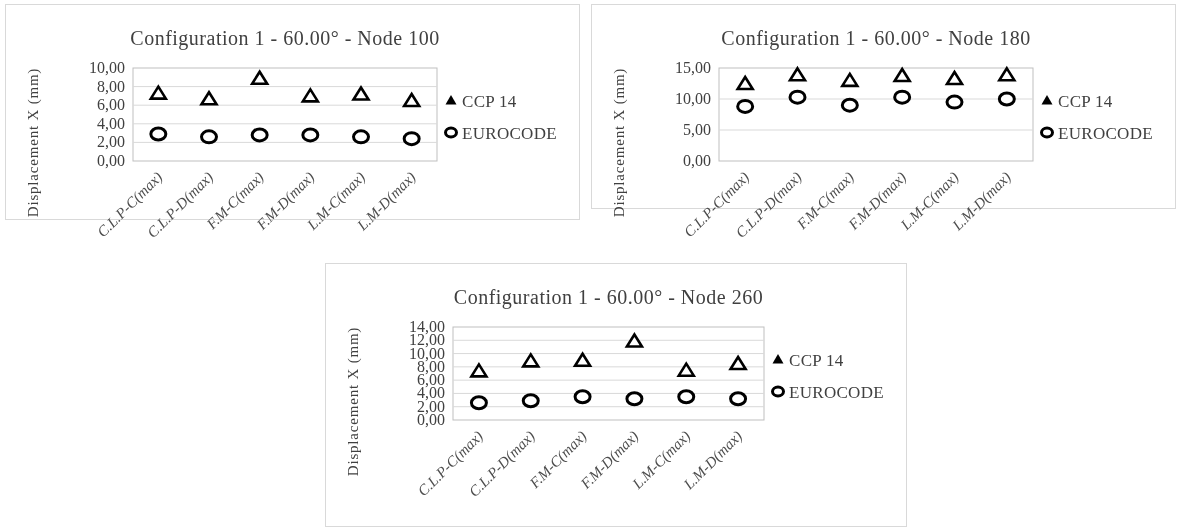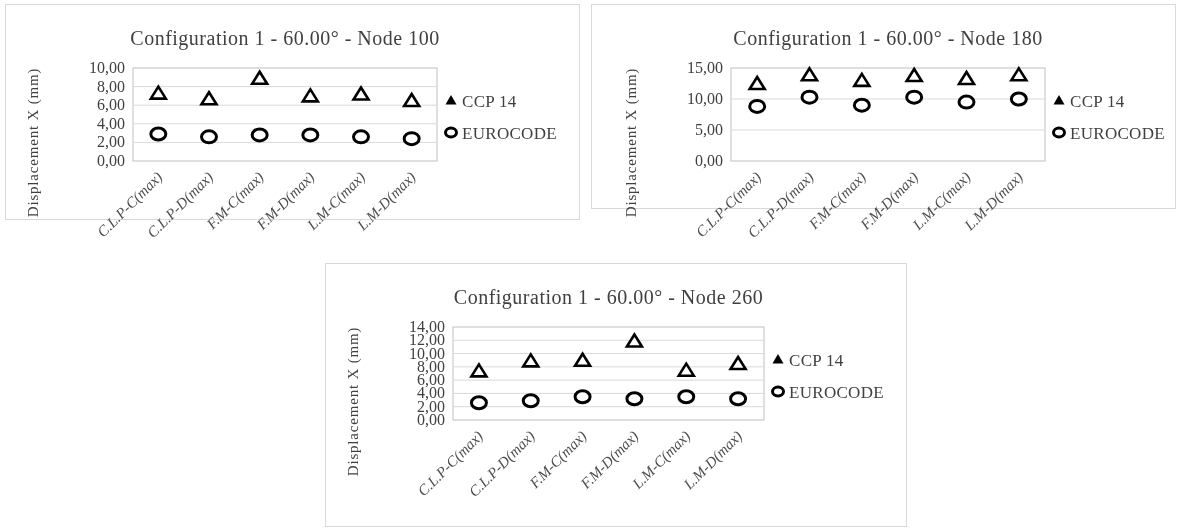--- a/index.html
+++ b/index.html
@@ -15,21 +15,21 @@
     background: #ffffff;
     overflow: hidden;
   }
   .chart-box {
     position: absolute;
     background: #ffffff;
     border: 1px solid #d9d9d9;
     box-sizing: border-box;
   }
   #box-0 { left: 5px;   top: 4px;   width: 575px; height: 216px; }
-  #box-1 { left: 591px; top: 4px;   width: 585px; height: 205px; padding-left: 12px; }
+  #box-1 { left: 591px; top: 4px;   width: 585px; height: 205px; }
   #box-2 { left: 285px; top: 263px; width: 582px; height: 264px; margin-left: 40px; }
   svg { display: block; }
   svg text {
     font-family: "Liberation Serif", "DejaVu Serif", serif;
     fill: #404040;
   }
   svg text.chart-title { font-size: 20px; letter-spacing: 0.5px; }
   svg text.tick        { font-size: 16px; }
   svg text.cat         { font-size: 15px; font-style: italic; fill: #4d4d4d; }
   svg text.ylab        { font-size: 15px; letter-spacing: 0.8px; }

